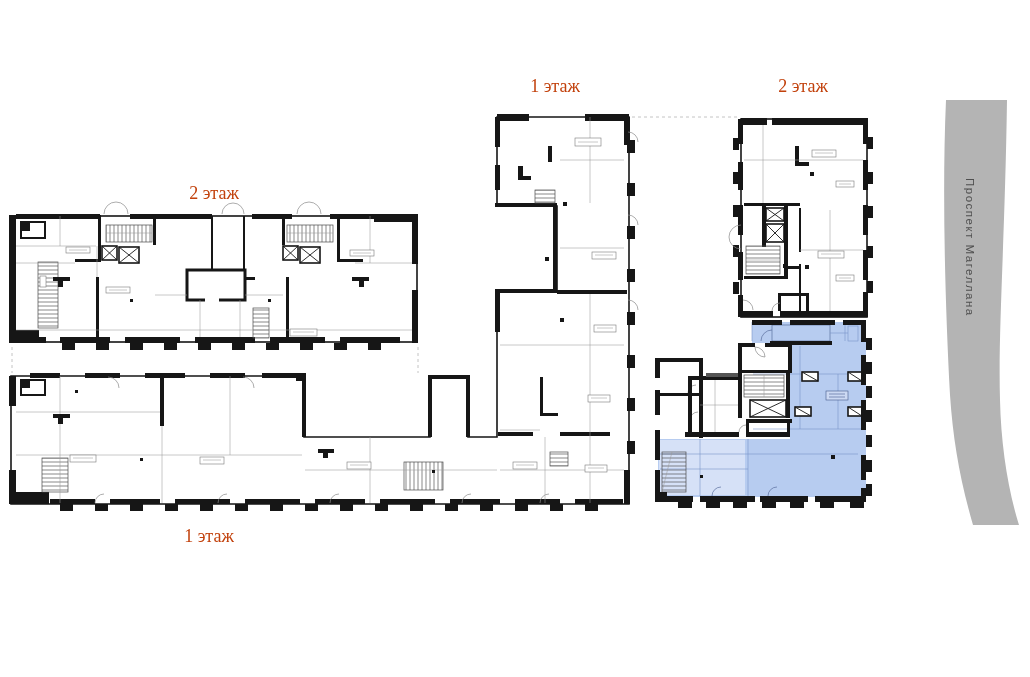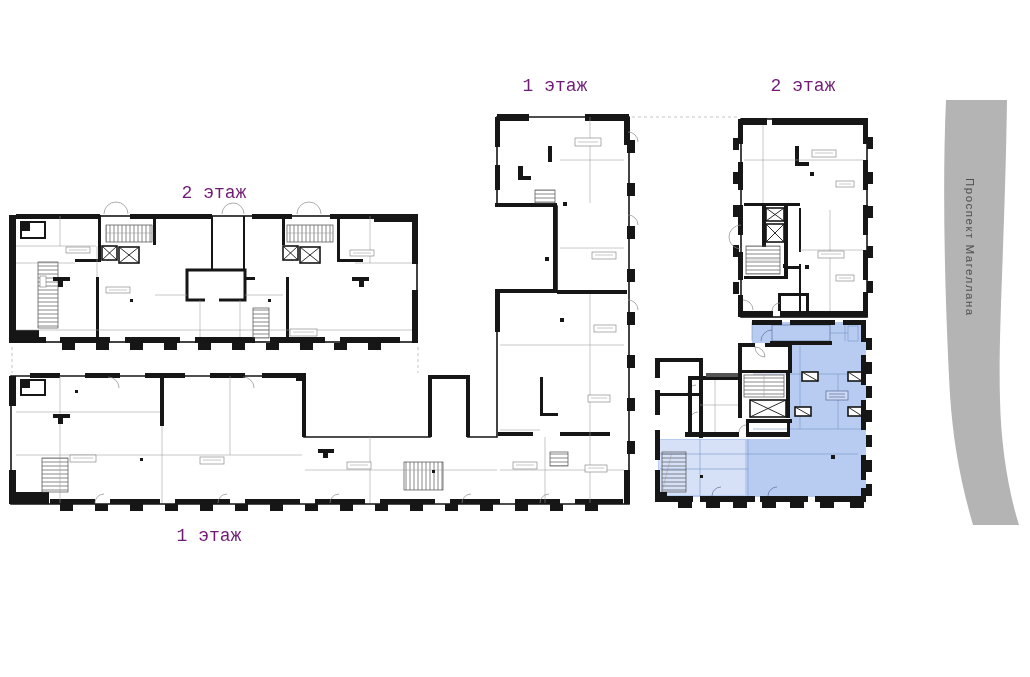--- a/index.html
+++ b/index.html
@@ -1,20 +1,20 @@
 <!DOCTYPE html>
 <html><head>
 <meta charset="utf-8">
 <style>
   html,body{margin:0;padding:0;background:#ffffff;}
   #stage{position:relative;width:1030px;height:677px;background:#ffffff;overflow:hidden;
          font-family:"Liberation Sans","DejaVu Sans",sans-serif;}
   #plans{position:absolute;left:0;top:0;}
-  .floor-label{position:absolute;transform:translateX(-50%);font-family:Liberation Mono, monospace;
-               font-size:18px;color:#701a75;white-space:nowrap;}
+  .floor-label{position:absolute;transform:translateX(-50%);font-family:Liberation Serif, serif;
+               font-size:18px;color:#c2410c;white-space:nowrap;}
   #street-name{position:absolute;left:950px;top:178px;width:26px;height:200px;
                writing-mode:vertical-rl;letter-spacing:1.5px;font-size:11.5px;color:#4f4f4f;}
   
   .ol{fill:none;stroke:#161616;stroke-width:1.6;}
   .w{fill:#161616;}
   .g5{fill:#555555;}
   .tw{stroke:#161616;stroke-width:3;fill:none;}
   .mw{stroke:#161616;stroke-width:2;fill:#ffffff;}
   .tl{stroke:#9a9a9a;stroke-width:0.55;fill:none;}
   .bl{stroke:#7b95c9;stroke-width:0.6;fill:none;}

